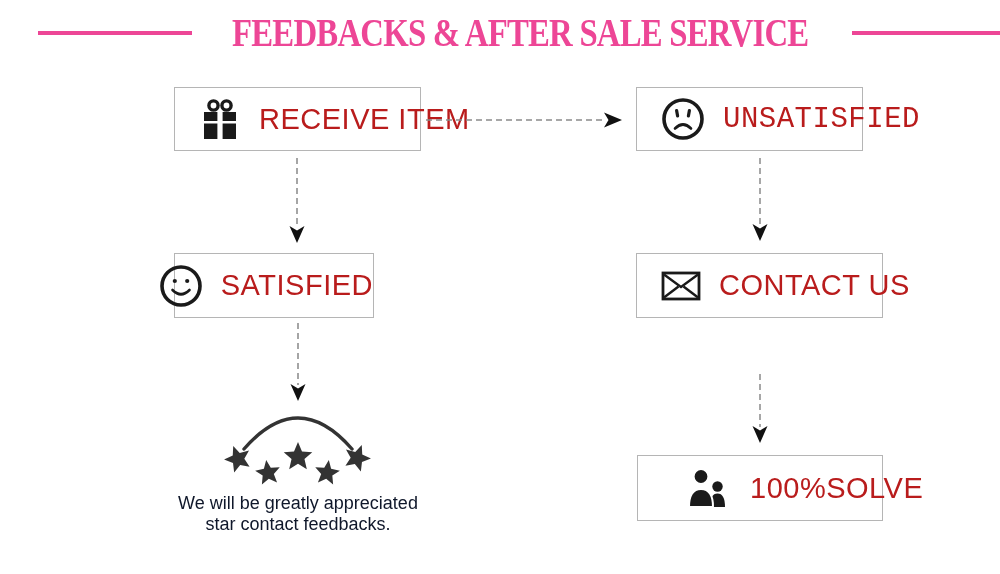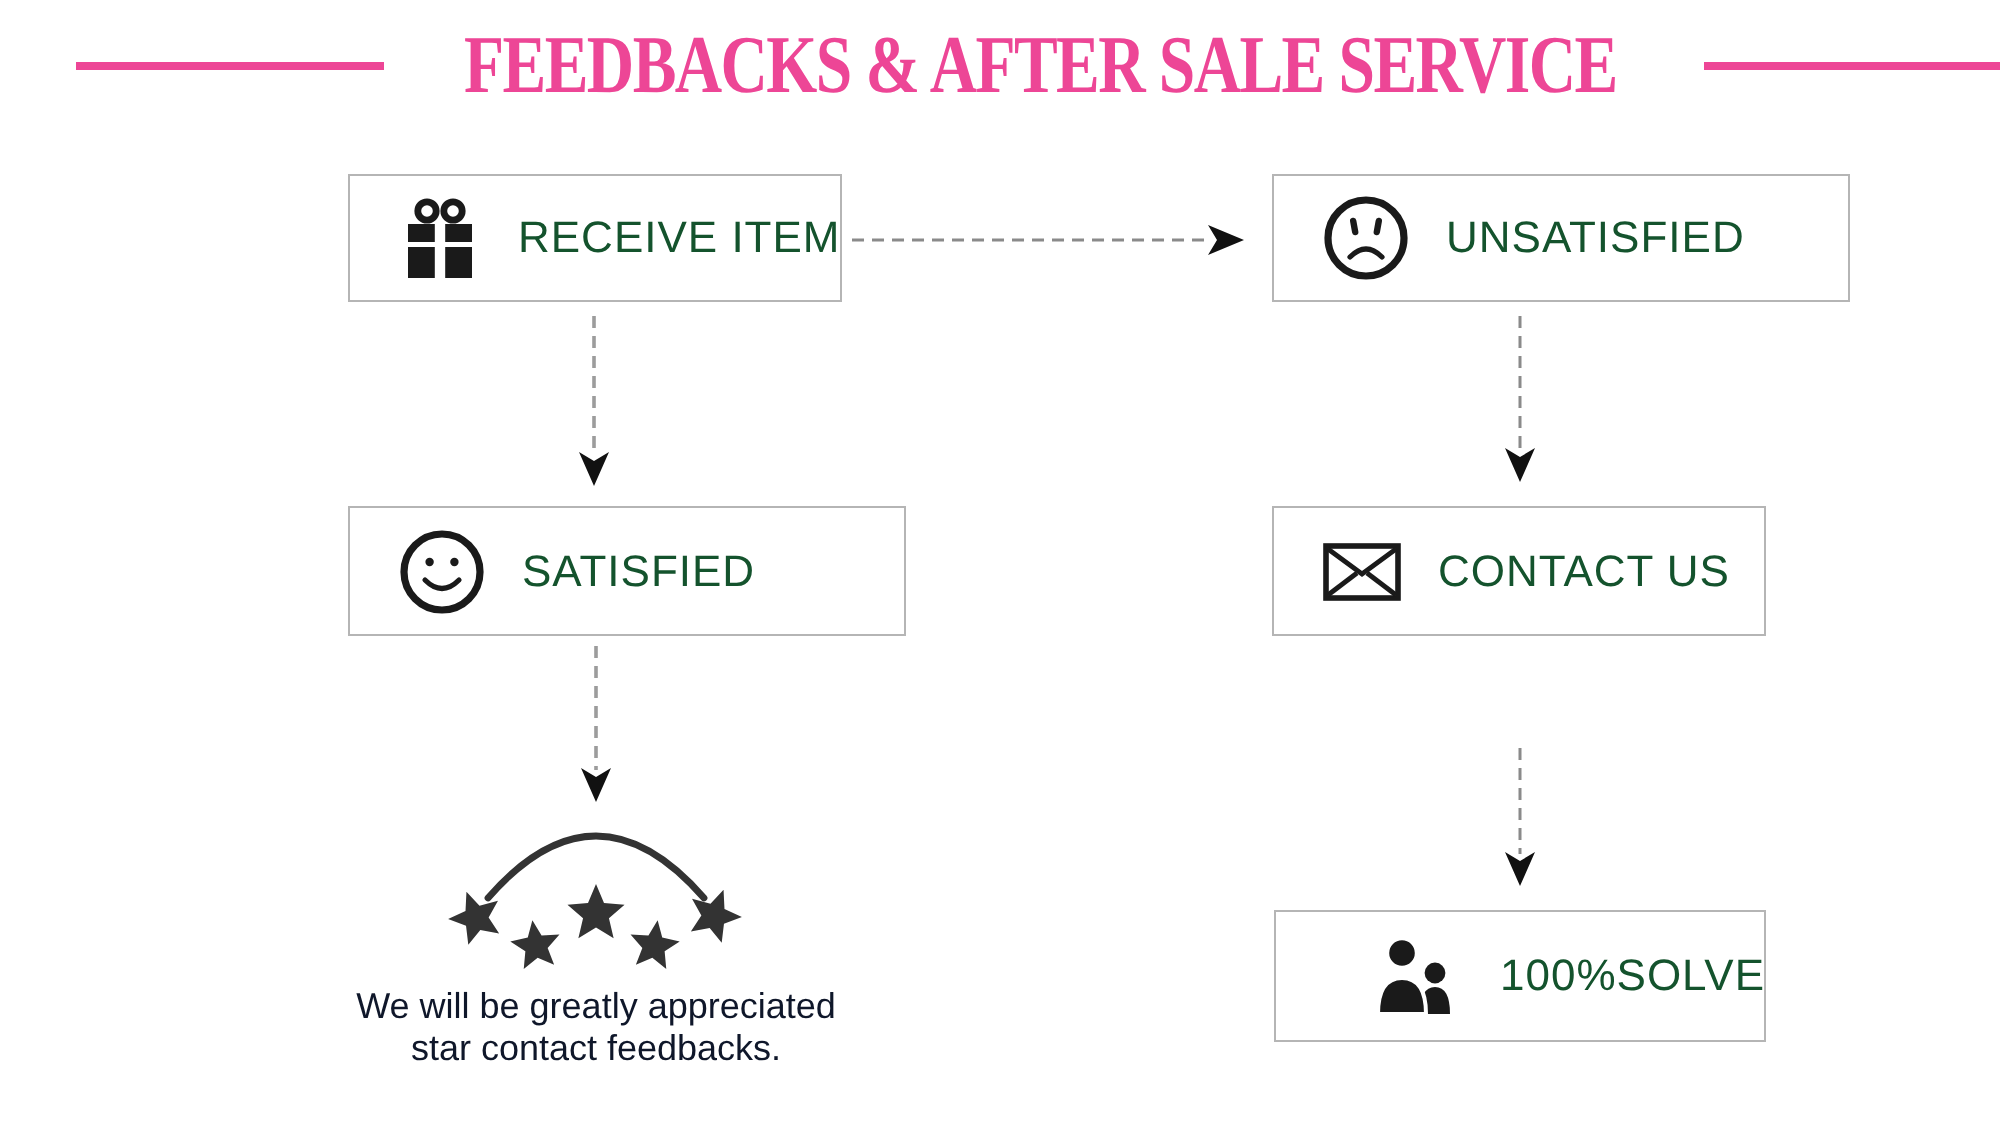--- a/index.html
+++ b/index.html
@@ -16,24 +16,24 @@
   .title-inner{display:inline-block;transform:scaleX(0.80);transform-origin:center;}
   .hline{position:absolute;top:31px;height:4px;background:#ED4696;}
   .hline-left{left:18px;width:154px;}
   .hline-right{left:832px;width:151px;}
   
   .box{
     position:absolute;background:#fff;border:1px solid #b5b5b5;
     display:flex;align-items:center;padding-left:24px;gap:18px;
     box-sizing:border-box;
   }
-  .box-label{font-size:22px;color:#14532d;letter-spacing:0.5px;white-space:nowrap;}
+  .box-label{font-size:29px;color:#b91c1c;letter-spacing:0.5px;white-space:nowrap;}
   .box-receive  {left:154px;top:87px;width:247px;height:64px;}
-  .box-unsat    {left:616px;top:87px;width:289px;height:64px;}
-  .box-satisfied{left:154px;top:253px;width:279px;height:65px;}
+  .box-unsat    {left:616px;top:87px;width:227px;height:64px;font-family:Liberation Mono, monospace;}
+  .box-satisfied{left:154px;top:253px;width:200px;height:65px;justify-content:flex-end;}
   .box-contact  {left:616px;top:253px;width:247px;height:65px;}
   .box-solve    {left:617px;top:455px;width:246px;height:66px;padding-left:48px;}
   .icon{flex:0 0 auto;display:block;}
   
   .note-blue{
     position:absolute;left:612px;top:322px;font-size:20px;color:#2B5A78;
     line-height:24px;white-space:nowrap;
   }
   .note-bottom{
     position:absolute;left:130px;top:493px;width:296px;text-align:center;

